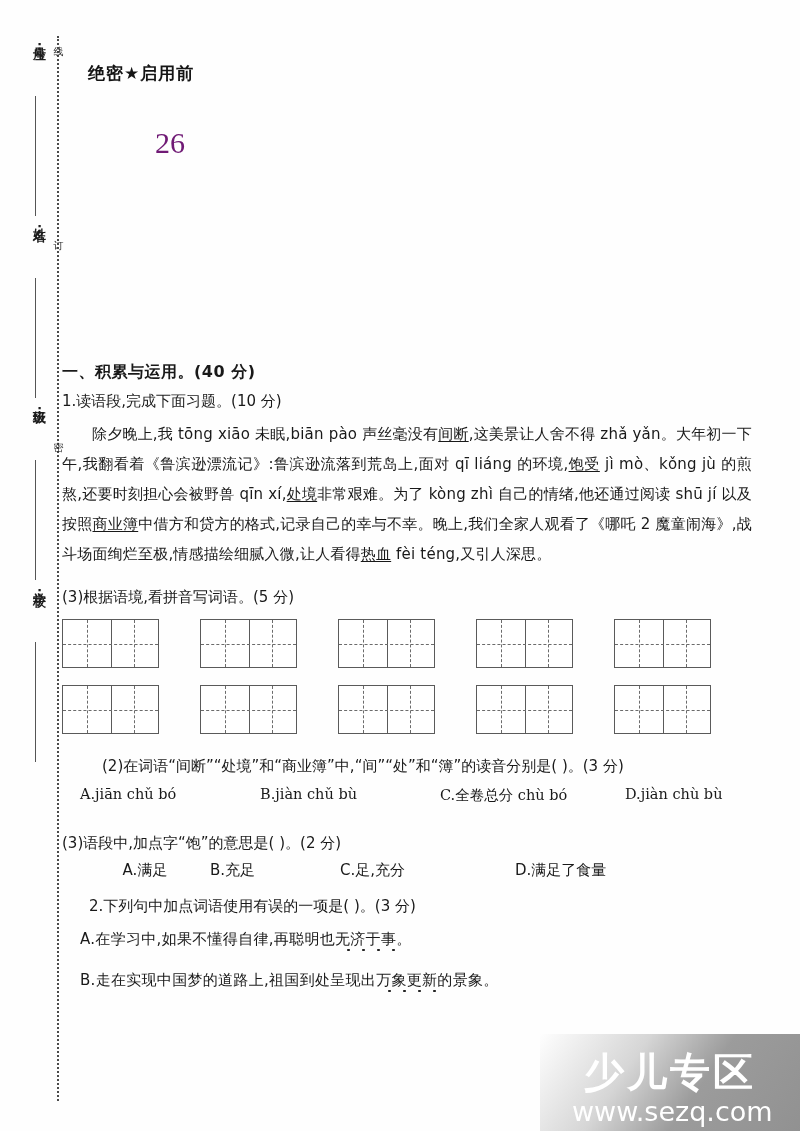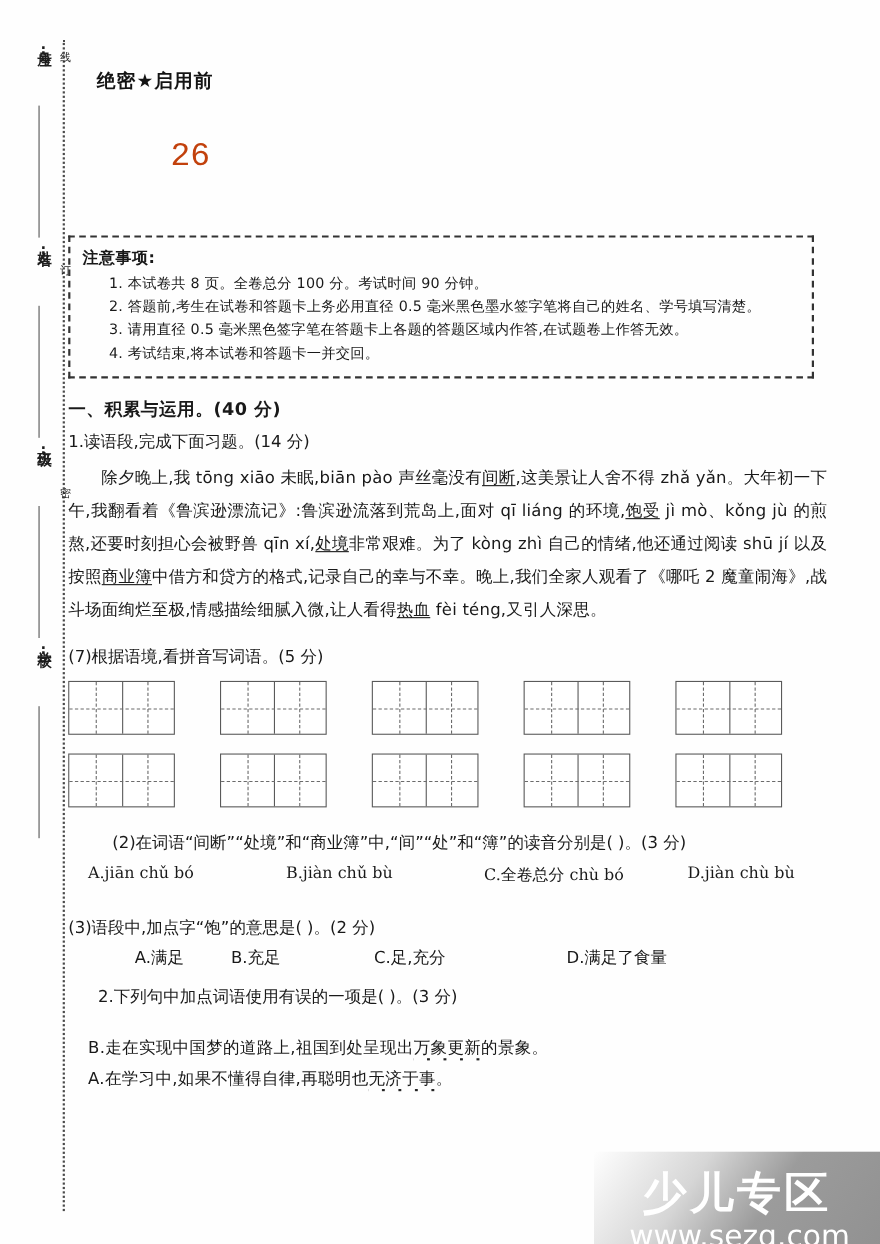--- a/index.html
+++ b/index.html
@@ -79,22 +79,22 @@
     font-weight: 700;
     letter-spacing: 1px;
     font-family: "DejaVu Sans", "Liberation Sans", sans-serif;
     color: #141414;
   }
   .papernum {
     position: absolute;
     left: 155px;
     top: 126px;
     font-size: 30px;
-    color: #c2410c;
-    font-family: Liberation Mono, monospace;
+    color: #701a75;
+    font-family: Liberation Serif, serif;
   }
 
   
   .notice {
     position: absolute;
     left: 62px;
     top: 214px;
     width: 678px;
     box-sizing: border-box;
     border: 2px dashed #333;
@@ -223,21 +223,21 @@
     width: 0;
     border-left: 1.4px dashed #6b6b6b;
   }
 
   
   .watermark {
     position: absolute;
     right: 0;
     bottom: 0;
     width: 260px;
-    height: 84px;
+    height: 97px;
     background: linear-gradient(125deg, rgba(255,255,255,0) 0%, rgba(120,120,120,0.30) 34%, rgba(128,128,128,0.78) 60%, rgba(136,136,136,0.92) 100%);
     overflow: hidden;
   }
   .wm-cn {
     position: absolute;
     left: 44px;
     top: 18px;
     font-size: 40px;
     font-weight: 700;
     color: #ffffff;
@@ -277,39 +277,32 @@
     <div class="vrule" style="top:606px; height:120px;"></div>
 
     <div class="vseal" style="top:2px;">线</div>
     <div class="vseal" style="top:196px;">订</div>
     <div class="vseal" style="top:398px;">密</div>
   </div>
 
   <div class="secret">绝密★启用前</div>
   <div class="papernum">26</div>
 
-  <div class="notice">
-    <div class="notice-title">注意事项:</div>
-    <div class="notice-item">1. 本试卷共 8 页。全卷总分 100 分。考试时间 90 分钟。</div>
-    <div class="notice-item">2. 答题前,考生在试卷和答题卡上务必用直径 0.5 毫米黑色墨水签字笔将自己的姓名、学号填写清楚。</div>
-    <div class="notice-item">3. 请用直径 0.5 毫米黑色签字笔在答题卡上各题的答题区域内作答,在试题卷上作答无效。</div>
-    <div class="notice-item">4. 考试结束,将本试卷和答题卡一并交回。</div>
-  </div>
 
   <div class="content">
 
     <div class="sec-title">一、积累与运用。(40 分)</div>
 
-    <div class="q-main">1.读语段,完成下面习题。(14 分)</div>
+    <div class="q-main">1.读语段,完成下面习题。(10 分)</div>
 
     <div class="passage">
       <span>除夕晚上,我 tōng xiāo 未眠,biān pào 声丝毫没有</span><span class="u">间断</span><span>,这美景让人舍不得 zhǎ yǎn。大年初一下午,我翻看着《鲁滨逊漂流记》:鲁滨逊流落到荒岛上,面对 qī liáng 的环境,</span><span class="u">饱受</span><span> jì mò、kǒng jù 的煎熬,还要时刻担心会被野兽 qīn xí,</span><span class="u">处境</span><span>非常艰难。为了 kòng zhì 自己的情绪,他还通过阅读 shū jí 以及按照</span><span class="u">商业簿</span><span>中借方和贷方的格式,记录自己的幸与不幸。晚上,我们全家人观看了《哪吒 2 魔童闹海》,战斗场面绚烂至极,情感描绘细腻入微,让人看得</span><span class="u">热血</span><span> fèi téng,又引人深思。</span>
     </div>
 
-    <div class="subq" style="margin-top:14px;">(7)根据语境,看拼音写词语。(5 分)</div>
+    <div class="subq" style="margin-top:14px;">(3)根据语境,看拼音写词语。(5 分)</div>
 
     <div class="grid-row">
       <div class="gslot">
           <div class="tzg">
             <div class="midv"></div>
             <div class="dh"></div>
             <div class="dv1"></div>
             <div class="dv2"></div>
           </div>
         </div>
@@ -401,26 +394,26 @@
     <div class="subq" style="margin-top:24px;">(3)语段中,加点字“饱”的意思是(    )。(2 分)</div>
     <div class="opts-cn">
       <span class="o" style="width:130px;text-align:center;">A.满足</span>
       <span class="o" style="width:130px;">B.充足</span>
       <span class="o" style="width:175px;">C.足,充分</span>
       <span class="o">D.满足了食量</span>
     </div>
 
     <div class="subq" style="margin-top:12px;margin-left:27px;">2.下列句中加点词语使用有误的一项是(    )。(3 分)</div>
 
+    <div class="stmt">
+      <span>A.在学习中,如果不懂得自律,再聪明也</span><span class="dot-em">无济于事</span><span>。</span>
+    </div>
+
     <div class="stmt" style="margin-top:22px;">
       <span>B.走在实现中国梦的道路上,祖国到处呈现出</span><span class="dot-em">万象更新</span><span>的景象。</span>
-    </div>
-
-    <div class="stmt">
-      <span>A.在学习中,如果不懂得自律,再聪明也</span><span class="dot-em">无济于事</span><span>。</span>
     </div>
 
   </div>
 
   <div class="watermark">
     <div class="wm-cn">少儿专区</div>
     <div class="wm-url">www.sezq.com</div>
   </div>
 
 </div>

